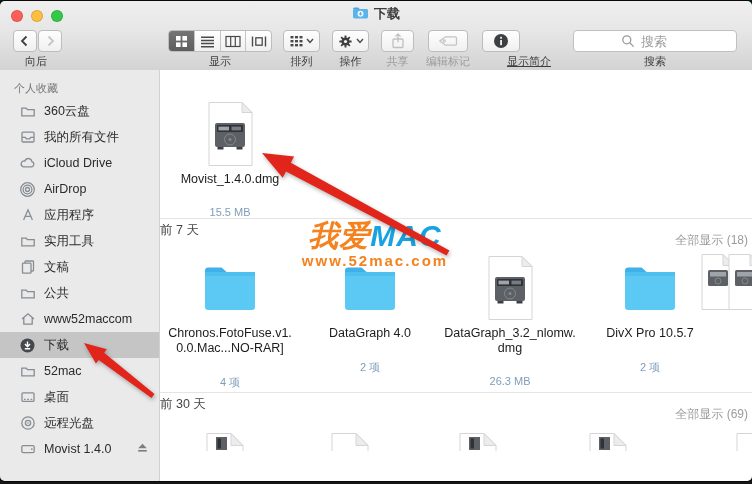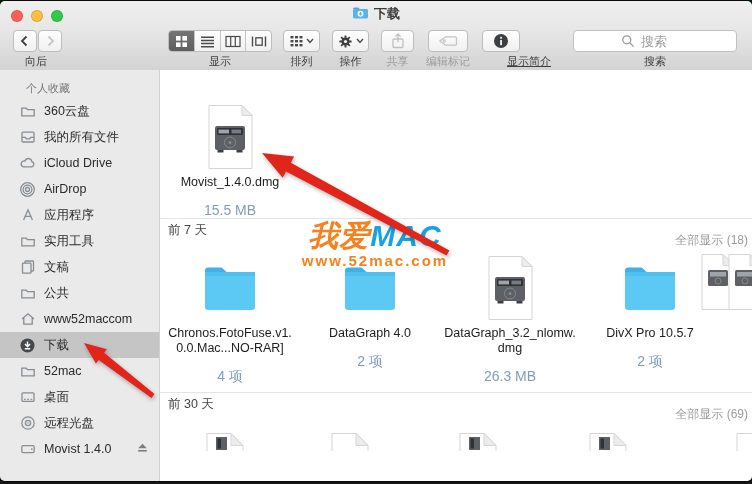--- a/index.html
+++ b/index.html
@@ -41,42 +41,42 @@
   .search-field{position:absolute;left:573px;top:29px;width:164px;height:22px;box-sizing:border-box;
         background:#fff;border:1px solid #c0c0c0;border-radius:4px;
         display:flex;align-items:center;justify-content:center;gap:4px;}
   .search-field input{border:none;outline:none;background:transparent;width:46px;
         font-size:13px;color:#333;font-family:inherit;}
   .search-field input::placeholder{color:#9a9a9a;}
   #lbl-search{left:573px;width:164px;}
   
   .sidebar{position:absolute;left:0;top:69px;width:160px;height:411px;background:#ebeaea;
            border-right:1px solid #d2d1d1;box-sizing:border-box;overflow:hidden;padding-top:8px;}
-  .side-header{height:20px;line-height:20px;padding-left:26px;font-size:11px;color:#747474;}
+  .side-header{height:20px;line-height:20px;padding-left:14px;font-size:11px;color:#747474;}
   .side-header.dev{margin-top:6px;height:18px;line-height:18px;}
   .side-item{height:26px;display:flex;align-items:center;gap:8px;padding-left:19px;cursor:default;
              font-size:12.5px;color:#2b2b2b;position:relative;}
   .side-item.selected{background:#c6c5c5;}
   .side-icon{width:17px;height:17px;display:inline-flex;align-items:center;justify-content:center;flex:0 0 17px;}
   .side-eject{position:absolute;right:10px;top:6px;}
   
   .content{position:absolute;left:160px;top:69px;width:592px;height:411px;background:#fff;overflow:hidden;}
   .sec-head{position:relative;box-sizing:border-box;font-size:12.5px;color:#454545;}
   .sec-head.today{height:30px;line-height:29px;padding-left:12px;background:#fbfbfb;border-bottom:1px solid #e2e2e2;}
-  .sec-head.later{height:23px;line-height:23px;padding-left:8px;border-top:1px solid #e4e4e4;}
+  .sec-head.later{height:23px;line-height:23px;padding-left:0;border-top:1px solid #e4e4e4;}
   .showall{position:absolute;right:4px;top:0;font-size:12px;color:#9b9b9b;margin-top:10px;}
   .row{position:relative;display:flex;align-items:flex-start;}
   .row.today{height:148px;padding-top:16px;box-sizing:border-box;align-items:flex-end;}
   .row.week{height:151px;padding-top:14px;box-sizing:border-box;}
   .row.month{height:36px;position:relative;overflow:hidden;}
   .file-item{width:140px;display:flex;flex-direction:column;align-items:center;flex:0 0 140px;}
   .file-icon{height:66px;display:flex;align-items:flex-end;justify-content:center;}
   .file-name{margin-top:5px;font-size:12.5px;line-height:15px;color:#1c1c1c;text-align:center;
              max-width:134px;max-height:30px;overflow:hidden;word-break:break-all;}
-  .file-caption{margin-top:12px;font-size:14px;color:#7f9db9;}
+  .file-caption{margin-top:19px;font-size:11px;color:#7f9db9;}
   .clip-right{position:absolute;right:-14px;top:12px;display:flex;}
   .clip-right span{margin-left:-15px;display:inline-block;}
   .month-icons{position:absolute;left:0;top:17px;width:100%;height:40px;}
   .month-icons span{position:absolute;top:0;}
   
   .watermark{position:absolute;left:45px;top:150px;width:340px;text-align:center;z-index:40;pointer-events:none;}
   .wm1{font-size:30px;font-weight:900;font-style:italic;letter-spacing:1px;line-height:32px;}
   .wm2{font-size:15px;font-weight:bold;letter-spacing:2px;line-height:18px;}
   
   .arrows{position:absolute;left:0;top:0;width:752px;height:484px;z-index:60;pointer-events:none;

